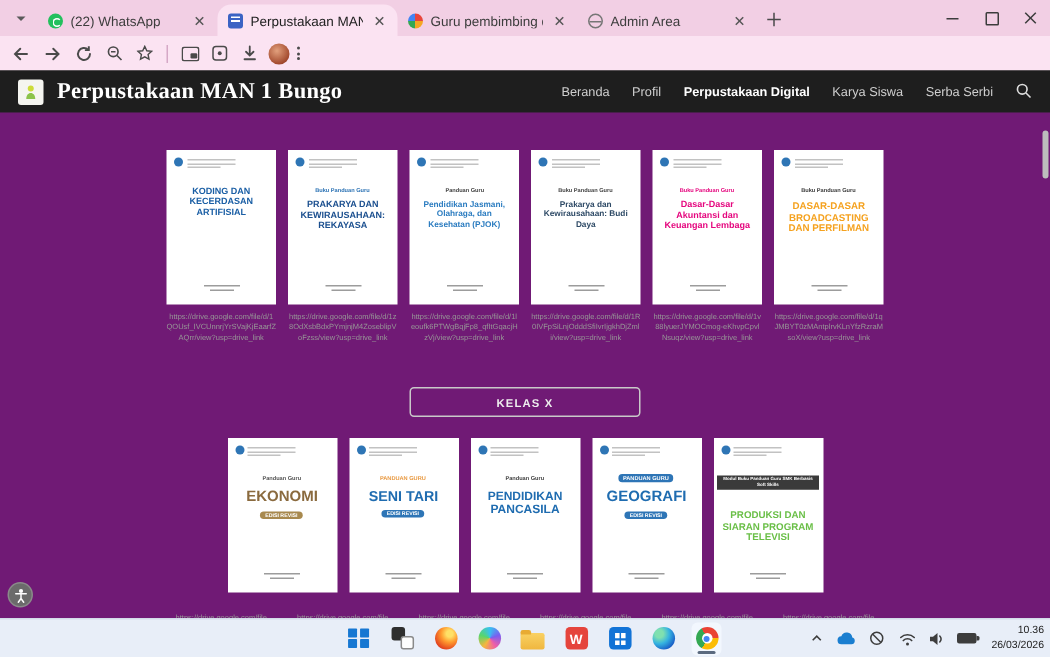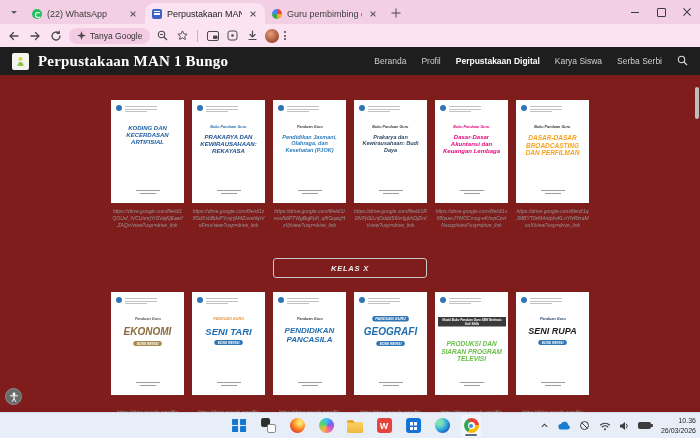--- a/index.html
+++ b/index.html
@@ -163,20 +163,25 @@
   <div class="tab active">
     <span class="fav sitesic"></span>
     <span class="tab-title">Perpustakaan MAN 1 Bungo - P</span>
     <span class="tab-close"></span>
   </div>
   <div class="tab">
     <span class="fav flower"></span>
     <span class="tab-title">Guru pembimbing dan siswa P</span>
     <span class="tab-close"></span>
   </div>
+  <div class="tab">
+    <span class="fav globe"></span>
+    <span class="tab-title">Admin Area</span>
+    <span class="tab-close"></span>
+  </div>
   <span class="newtab"></span>
   <div class="winctl">
     <span class="winbtn">
         <i class="mini"></i>
       </span>
     <span class="winbtn">
         <i class="maxi"></i>
       </span>
     <span class="winbtn">
         <i class="clos"></i>
@@ -193,26 +198,20 @@
   <span class="navic">
     <svg width="12" height="12" viewBox="0 0 12 12">
         <path d="M2 6h7.5M6.5 2.5L10 6l-3.5 3.5" stroke="#4a4a4a" stroke-width="1.3" fill="none" stroke-linecap="round"></path>
       </svg>
   </span>
   <span class="navic">
     <svg width="12" height="12" viewBox="0 0 12 12">
         <path d="M10 6a4 4 0 1 1-1.2-2.85" stroke="#4a4a4a" stroke-width="1.3" fill="none" stroke-linecap="round"></path>
         <path d="M9.2 0.8v2.6H6.6" stroke="#4a4a4a" stroke-width="1.3" fill="none"></path>
       </svg>
-  </span>
-  <span class="tanya">
-    <svg width="9" height="9" viewBox="0 0 8 8">
-        <path d="M4 0L5 3l3 1-3 1-1 3-1-3-3-1 3-1z" fill="#4a4a4a"></path>
-      </svg>
-    <span>Tanya Google</span>
   </span>
   <span class="ticon">
     <svg width="11" height="11" viewBox="0 0 11 11">
         <circle cx="4.5" cy="4.5" r="3.2" stroke="#4a4a4a" stroke-width="1.1" fill="none"></circle>
         <path d="M7 7l3 3M3 4.5h3" stroke="#4a4a4a" stroke-width="1.1"></path>
       </svg>
   </span>
   <span class="ticon">
     <svg width="11" height="11" viewBox="0 0 12 12">
         <path d="M6 1l1.5 3.2 3.5.4-2.6 2.3.7 3.4L6 8.6 2.9 10.3l.7-3.4L1 4.6l3.5-.4z" stroke="#4a4a4a" stroke-width="1" fill="none"></path>
@@ -261,21 +260,21 @@
     <span>Serba Serbi</span>
     <span>
       <svg width="11" height="11" viewBox="0 0 11 11">
           <circle cx="4.5" cy="4.5" r="3.2" stroke="#ddd" stroke-width="1.1" fill="none"></circle>
           <path d="M7 7l3 3" stroke="#ddd" stroke-width="1.1"></path>
         </svg>
     </span>
   </div>
 </div>
 
-<div class="page" style="background-color: #7f1d1d; font-style: italic;">
+<div class="page" style="background-color: #701a75;">
 
   <div class="row covers1">
     <div class="book">
       <div class="bk-head">
           <i class="bk-logo"></i>
           <span class="bk-lines">
             <i></i>
             <i></i>
             <i></i>
           </span>
@@ -483,38 +482,20 @@
           <span class="bk-lines">
             <i></i>
             <i></i>
             <i></i>
           </span>
         </div>
       <div class="bk-band" style="background-color: rgb(58, 58, 58);">Modul Buku Panduan Guru SMK Berbasis Soft Skills</div>
       <div class="bk-sub"></div>
       <div class="bk-title" style="color: rgb(106, 191, 71); font-size: 6.5px;">PRODUKSI DAN SIARAN PROGRAM TELEVISI</div>
 
-      <div class="bk-authors">
-          <i></i>
-          <i></i>
-        </div>
-    </div>
-    <div class="book">
-      <div class="bk-head">
-          <i class="bk-logo"></i>
-          <span class="bk-lines">
-            <i></i>
-            <i></i>
-            <i></i>
-          </span>
-        </div>
-
-      <div class="bk-sub" style="color: rgb(46, 74, 102);">Panduan Guru</div>
-      <div class="bk-title" style="color: rgb(29, 29, 29); font-size: 9px;">SENI RUPA</div>
-      <div class="bk-badge" style="background-color: rgb(46, 117, 182);">EDISI REVISI</div>
       <div class="bk-authors">
           <i></i>
           <i></i>
         </div>
     </div>
   </div>
 
   <div class="row caps2">
     <div class="cap">
         <div class="cap-in">https://drive.google.com/file</div>

